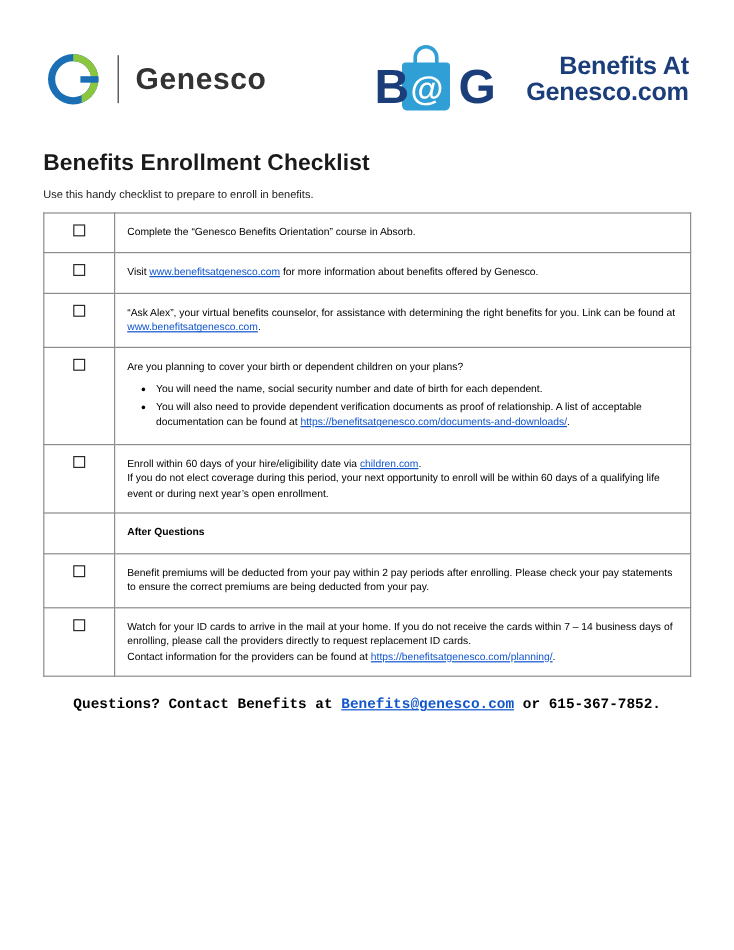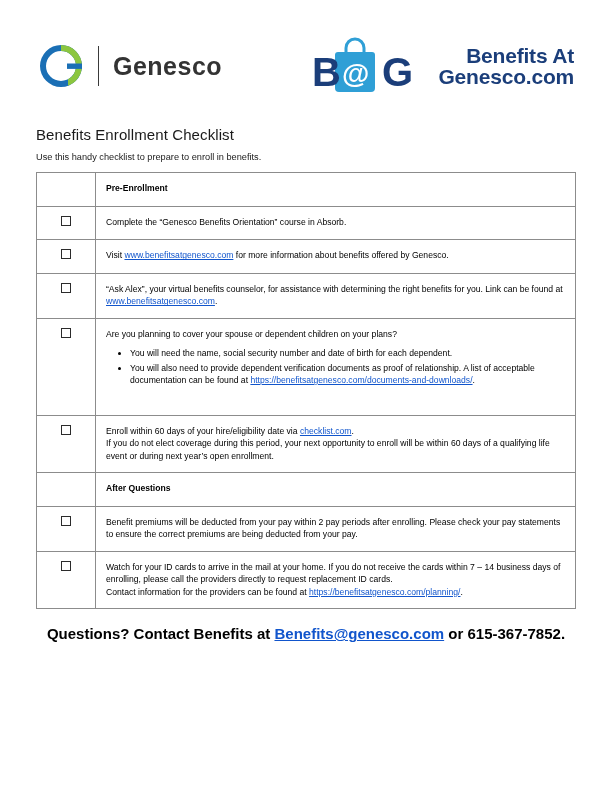--- a/index.html
+++ b/index.html
@@ -65,22 +65,22 @@
     line-height: 1.02;
     color: #1b3e7a;
     font-weight: bold;
     font-size: 21px;
     letter-spacing: -0.2px;
   }
   .bag-text div { white-space: nowrap; text-align: right; }
 
   
   .doc-title {
-    font-size: 15px;
-    font-weight: normal;
+    font-size: 19px;
+    font-weight: bold;
     color: #1a1a1a;
     margin: 22px 0 0 0;
     letter-spacing: 0.1px;
   }
   .doc-subtitle {
     font-size: 9.2px;
     color: #1a1a1a;
     margin: 9px 0 10px 0;
   }
 
@@ -114,37 +114,38 @@
     font-size: 8.8px;
     padding-top: 10px;
     padding-bottom: 11px;
   }
   .row-section td { height: 14px; }
   a.doclink {
     color: #1155cc;
     word-break: break-word;
   }
   ul.bullets {
-    margin: 7px 0 18px 0;
+    margin: 7px 0 2px 0;
     padding-left: 24px;
   }
   ul.bullets li {
     margin-bottom: 2px;
     line-height: 1.45;
   }
   p.para { margin: 0; }
   p.para + p.para { margin-top: 0; }
 
   
   .footer {
     text-align: center;
-    font-size: 15px;
+    font-size: 12px;
     font-weight: bold;
     margin-top: 16px;
     color: #000;
+    font-family: Liberation Mono, monospace;
   }
   .footer a {
     color: #1155cc;
     text-decoration: underline;
   }
 </style>
 </head>
 <body>
 
 <div class="page">
@@ -184,24 +185,20 @@
       </span>
     </div>
   </div>
 
   <h1 class="doc-title">Benefits Enrollment Checklist</h1>
   <div class="doc-subtitle">Use this handy checklist to prepare to enroll in benefits.</div>
 
   <table class="checklist">
     <tbody>
 
-      <tr class="row-section">
-        <td class="box-cell"></td>
-        <td class="section-head">Pre-Enrollment</td>
-      </tr>
 
       <tr>
         <td class="box-cell">
           <span class="checkbox"></span>
         </td>
         <td>
           <p class="para">Complete the “Genesco Benefits Orientation” course in Absorb.</p>
         </td>
       </tr>
 
@@ -221,34 +218,34 @@
         <td>
           <p class="para"><span>“Ask Alex”, your virtual benefits counselor, for assistance with determining the right benefits for you. Link can be found at </span><a class="doclink" href="#">www.benefitsatgenesco.com</a><span>.</span></p>
         </td>
       </tr>
 
       <tr>
         <td class="box-cell">
           <span class="checkbox"></span>
         </td>
         <td>
-          <p class="para">Are you planning to cover your spouse or dependent children on your plans?</p>
+          <p class="para">Are you planning to cover your birth or dependent children on your plans?</p>
           <ul class="bullets">
             <li>You will need the name, social security number and date of birth for each dependent.</li>
             <li><span>You will also need to provide dependent verification documents as proof of relationship. A list of acceptable documentation can be found at </span><a class="doclink" href="#">https://benefitsatgenesco.com/documents-and-downloads/</a><span>.</span></li>
           </ul>
         </td>
       </tr>
 
       <tr>
         <td class="box-cell">
           <span class="checkbox"></span>
         </td>
         <td>
-          <p class="para"><span>Enroll within 60 days of your hire/eligibility date via </span><a class="doclink" href="#">checklist.com</a><span>.</span></p>
+          <p class="para"><span>Enroll within 60 days of your hire/eligibility date via </span><a class="doclink" href="#">children.com</a><span>.</span></p>
           <p class="para">If you do not elect coverage during this period, your next opportunity to enroll will be within 60 days of a qualifying life event or during next year’s open enrollment.</p>
         </td>
       </tr>
 
       <tr class="row-section">
         <td class="box-cell"></td>
         <td class="section-head">After Questions</td>
       </tr>
 
       <tr>

